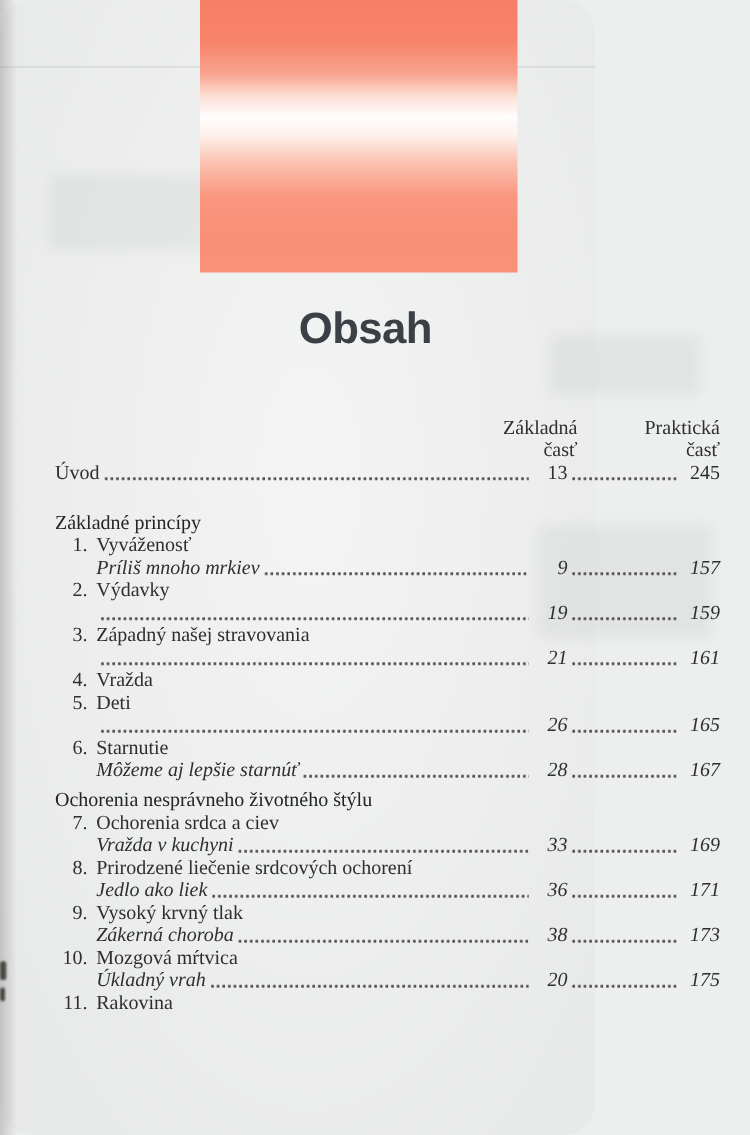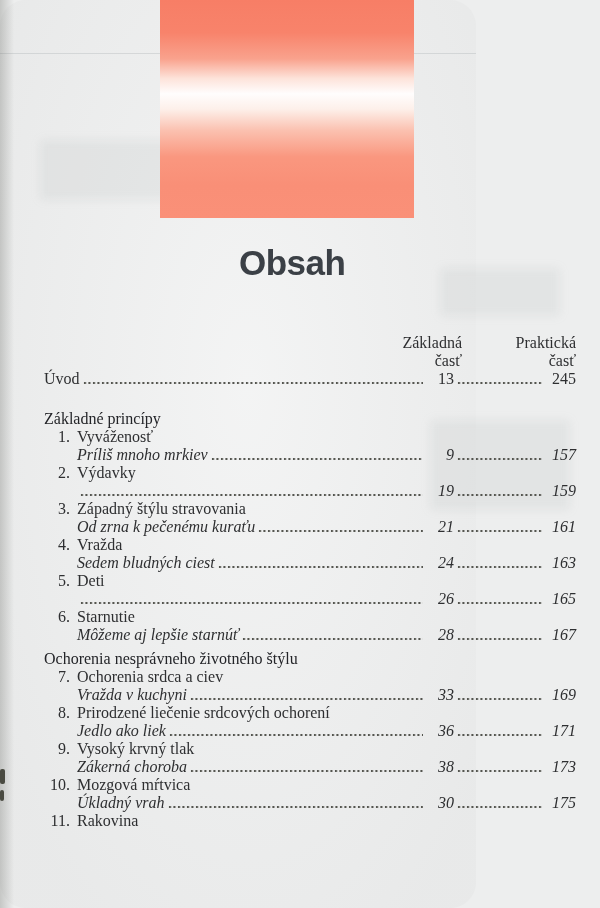--- a/index.html
+++ b/index.html
@@ -124,39 +124,31 @@
             <span class="entry-title-text">Výdavky</span>
           </div>
           <div class="line sub-indent">
             <span class="leader"></span>
             <span class="pnum c1">19</span>
             <span class="leader mid"></span>
             <span class="pnum c2">159</span>
           </div>
           <div class="line">
             <span class="entry-num">3.</span>
-            <span class="entry-title-text">Západný štýlu stravovania</span>
-          </div>
-          <div class="line sub-indent">
-            <span class="sub-text">Od zrna k pečenému kuraťu</span>
+            <span class="entry-title-text">Západný našej stravovania</span>
+          </div>
+          <div class="line sub-indent">
             <span class="leader"></span>
             <span class="pnum c1">21</span>
             <span class="leader mid"></span>
             <span class="pnum c2">161</span>
           </div>
           <div class="line">
             <span class="entry-num">4.</span>
             <span class="entry-title-text">Vražda</span>
-          </div>
-          <div class="line sub-indent">
-            <span class="sub-text">Sedem bludných ciest</span>
-            <span class="leader"></span>
-            <span class="pnum c1">24</span>
-            <span class="leader mid"></span>
-            <span class="pnum c2">163</span>
           </div>
           <div class="line">
             <span class="entry-num">5.</span>
             <span class="entry-title-text">Deti</span>
           </div>
           <div class="line sub-indent">
             <span class="leader"></span>
             <span class="pnum c1">26</span>
             <span class="leader mid"></span>
             <span class="pnum c2">165</span>
@@ -208,21 +200,21 @@
             <span class="leader mid"></span>
             <span class="pnum c2">173</span>
           </div>
           <div class="line">
             <span class="entry-num">10.</span>
             <span class="entry-title-text">Mozgová mŕtvica</span>
           </div>
           <div class="line sub-indent">
             <span class="sub-text">Úkladný vrah</span>
             <span class="leader"></span>
-            <span class="pnum c1">30</span>
+            <span class="pnum c1">20</span>
             <span class="leader mid"></span>
             <span class="pnum c2">175</span>
           </div>
           <div class="line">
             <span class="entry-num">11.</span>
             <span class="entry-title-text">Rakovina</span>
           </div>
         </div>
       </div>
   </div>

